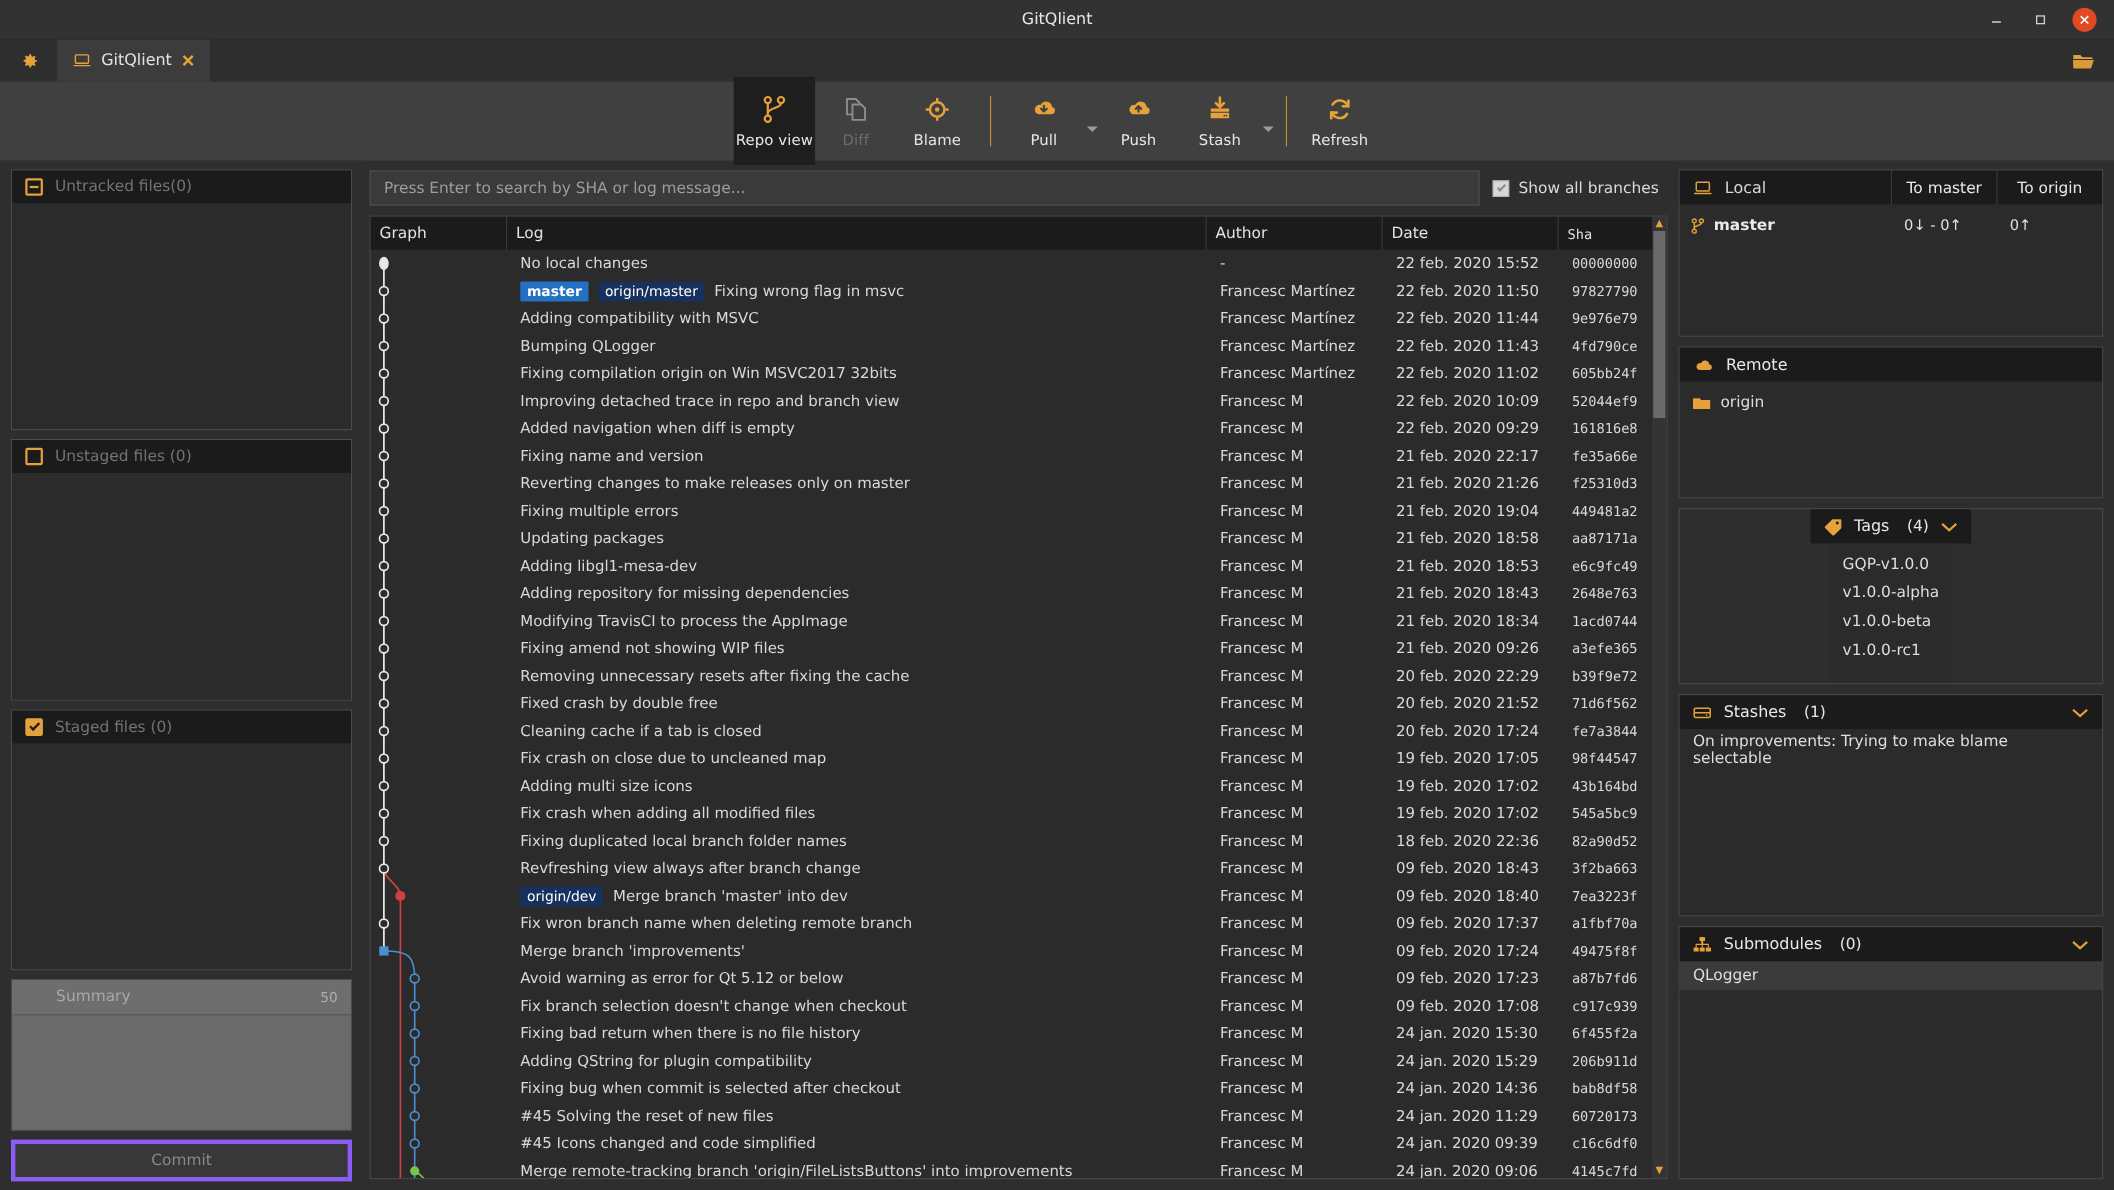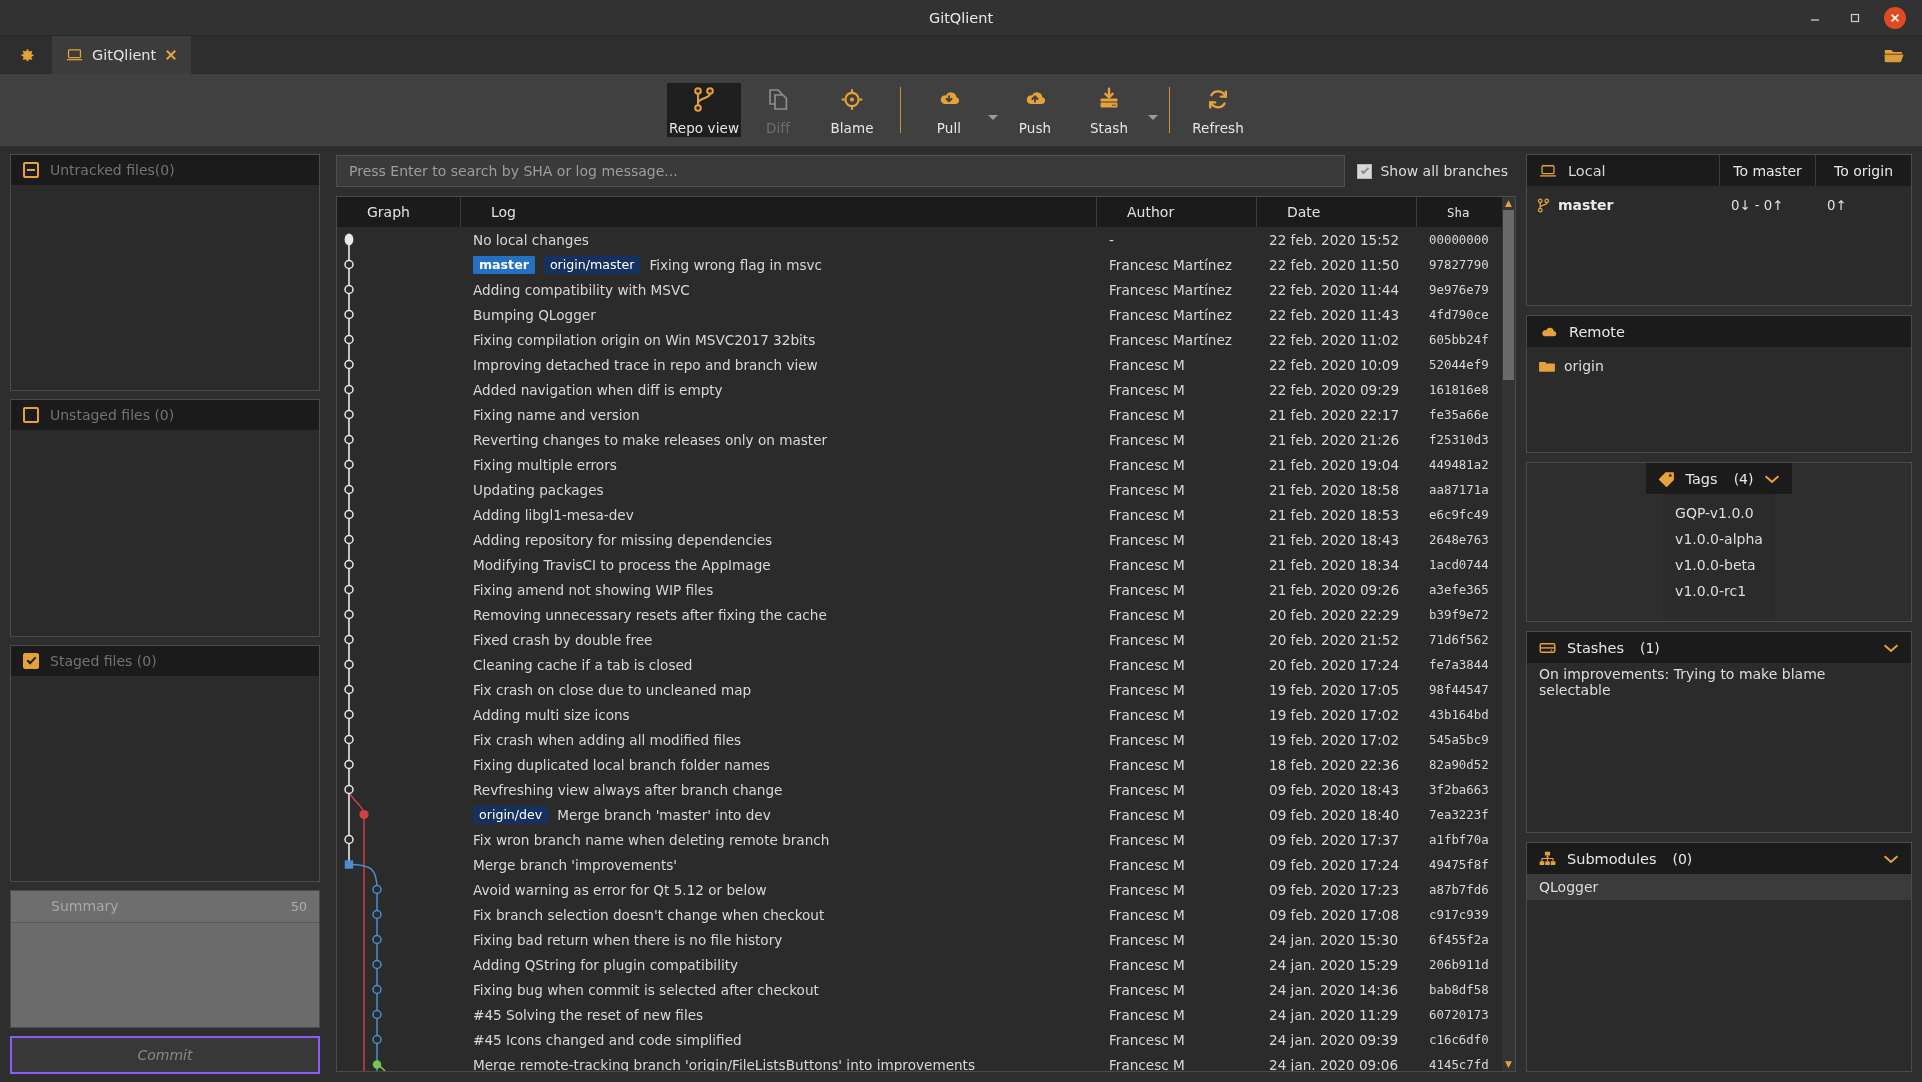--- a/index.html
+++ b/index.html
@@ -59,21 +59,21 @@
   .tab-close{color:var(--accent);font-size:14px;font-weight:bold;cursor:pointer;line-height:1;}
   .tab-spacer{flex:1;}
   .tab-folder{width:56px;display:flex;align-items:center;justify-content:center;cursor:pointer;}
 
   
   .toolbar{
     height:72px;flex:0 0 72px;background:var(--bg-panel);
     display:flex;align-items:center;justify-content:center;gap:0;
   }
   .tool{
-    width:74px;height:54px;display:flex;flex-direction:column;align-items:center;
+    width:74px;height:80px;display:flex;flex-direction:column;align-items:center;
     justify-content:center;gap:5px;cursor:pointer;position:relative;
   }
   .tool.active{background:var(--bg-darker);}
   .tool .tl{font-size:13.5px;color:#e6e6e6;letter-spacing:.1px;}
   .tool.disabled .tl{color:#6d6d6d;}
   .tool-ico{height:30px;display:flex;align-items:center;justify-content:center;}
   .tool-wrap{display:flex;align-items:center;}
   .caret{
     width:0;height:0;border-left:5px solid transparent;border-right:5px solid transparent;
     border-top:5px solid #9a9a9a;margin-left:2px;margin-top:14px;cursor:pointer;
@@ -110,22 +110,22 @@
   }
   .summary-row{
     height:32px;flex:0 0 32px;display:flex;align-items:center;justify-content:space-between;
     padding:0 12px;background:#6e6e6e;border-bottom:1px solid #585858;
   }
   .summary-ph{font-size:14px;color:#a8a8a8;margin-left:28px;}
   .summary-count{font-size:12.5px;color:#aeaeae;}
   .desc-area{flex:1;padding:9px 12px;background:#6b6b6b;}
   .desc-ph{font-size:14px;color:#a8a8a8;}
   .commit-btn{
-    height:38px;flex:0 0 38px;background:#383838;border:2px solid #8b5cf6;
-    display:flex;align-items:center;justify-content:center;cursor:pointer;font-style:italic;
+    height:38px;flex:0 0 38px;background:#383838;border:4px solid #8b5cf6;
+    display:flex;align-items:center;justify-content:center;cursor:pointer;
   }
   .commit-btn span{font-size:14px;color:#898989;}
 
   
   .center{flex:1;display:flex;flex-direction:column;min-width:0;padding:8px 6px 10px 6px;}
   .searchrow{height:34px;flex:0 0 34px;display:flex;align-items:center;gap:12px;margin-bottom:8px;}
   .search{
     flex:1;height:32px;background:#3a3a3a;border:1px solid #4f4f4f;
     display:flex;align-items:center;padding:0 12px;cursor:text;
   }
@@ -138,21 +138,21 @@
   .chk .tick{width:8px;height:4px;border-left:2px solid #8e8e8e;border-bottom:2px solid #8e8e8e;
     transform:rotate(-45deg);margin-top:-2px;}
   .showall-lbl{font-size:14px;color:#dcdcdc;}
 
   .graphwrap{flex:1;display:flex;min-height:0;border:1px solid #4b4b4b;background:var(--bg-dark);}
   .gtable{flex:1;display:flex;flex-direction:column;min-width:0;}
   .thead{
     height:30px;flex:0 0 30px;background:var(--bg-header);display:flex;align-items:stretch;
   }
   .th{
-    display:flex;align-items:center;padding:0 30px;font-size:14px;color:#e2e2e2;
+    display:flex;align-items:center;padding:0 8px;font-size:14px;color:#e2e2e2;
     border-right:1px solid #3a3a3a;cursor:pointer;
   }
   .th.c-graph{width:124px;flex:0 0 124px;}
   .th.c-log{flex:1;min-width:0;}
   .th.c-author{width:160px;flex:0 0 160px;}
   .th.c-date{width:160px;flex:0 0 160px;}
   .th.c-sha{width:85px;flex:0 0 85px;border-right:none;}
 
   .tbody{flex:1;position:relative;overflow:hidden;}
   .rowlayer{position:absolute;inset:0;}

